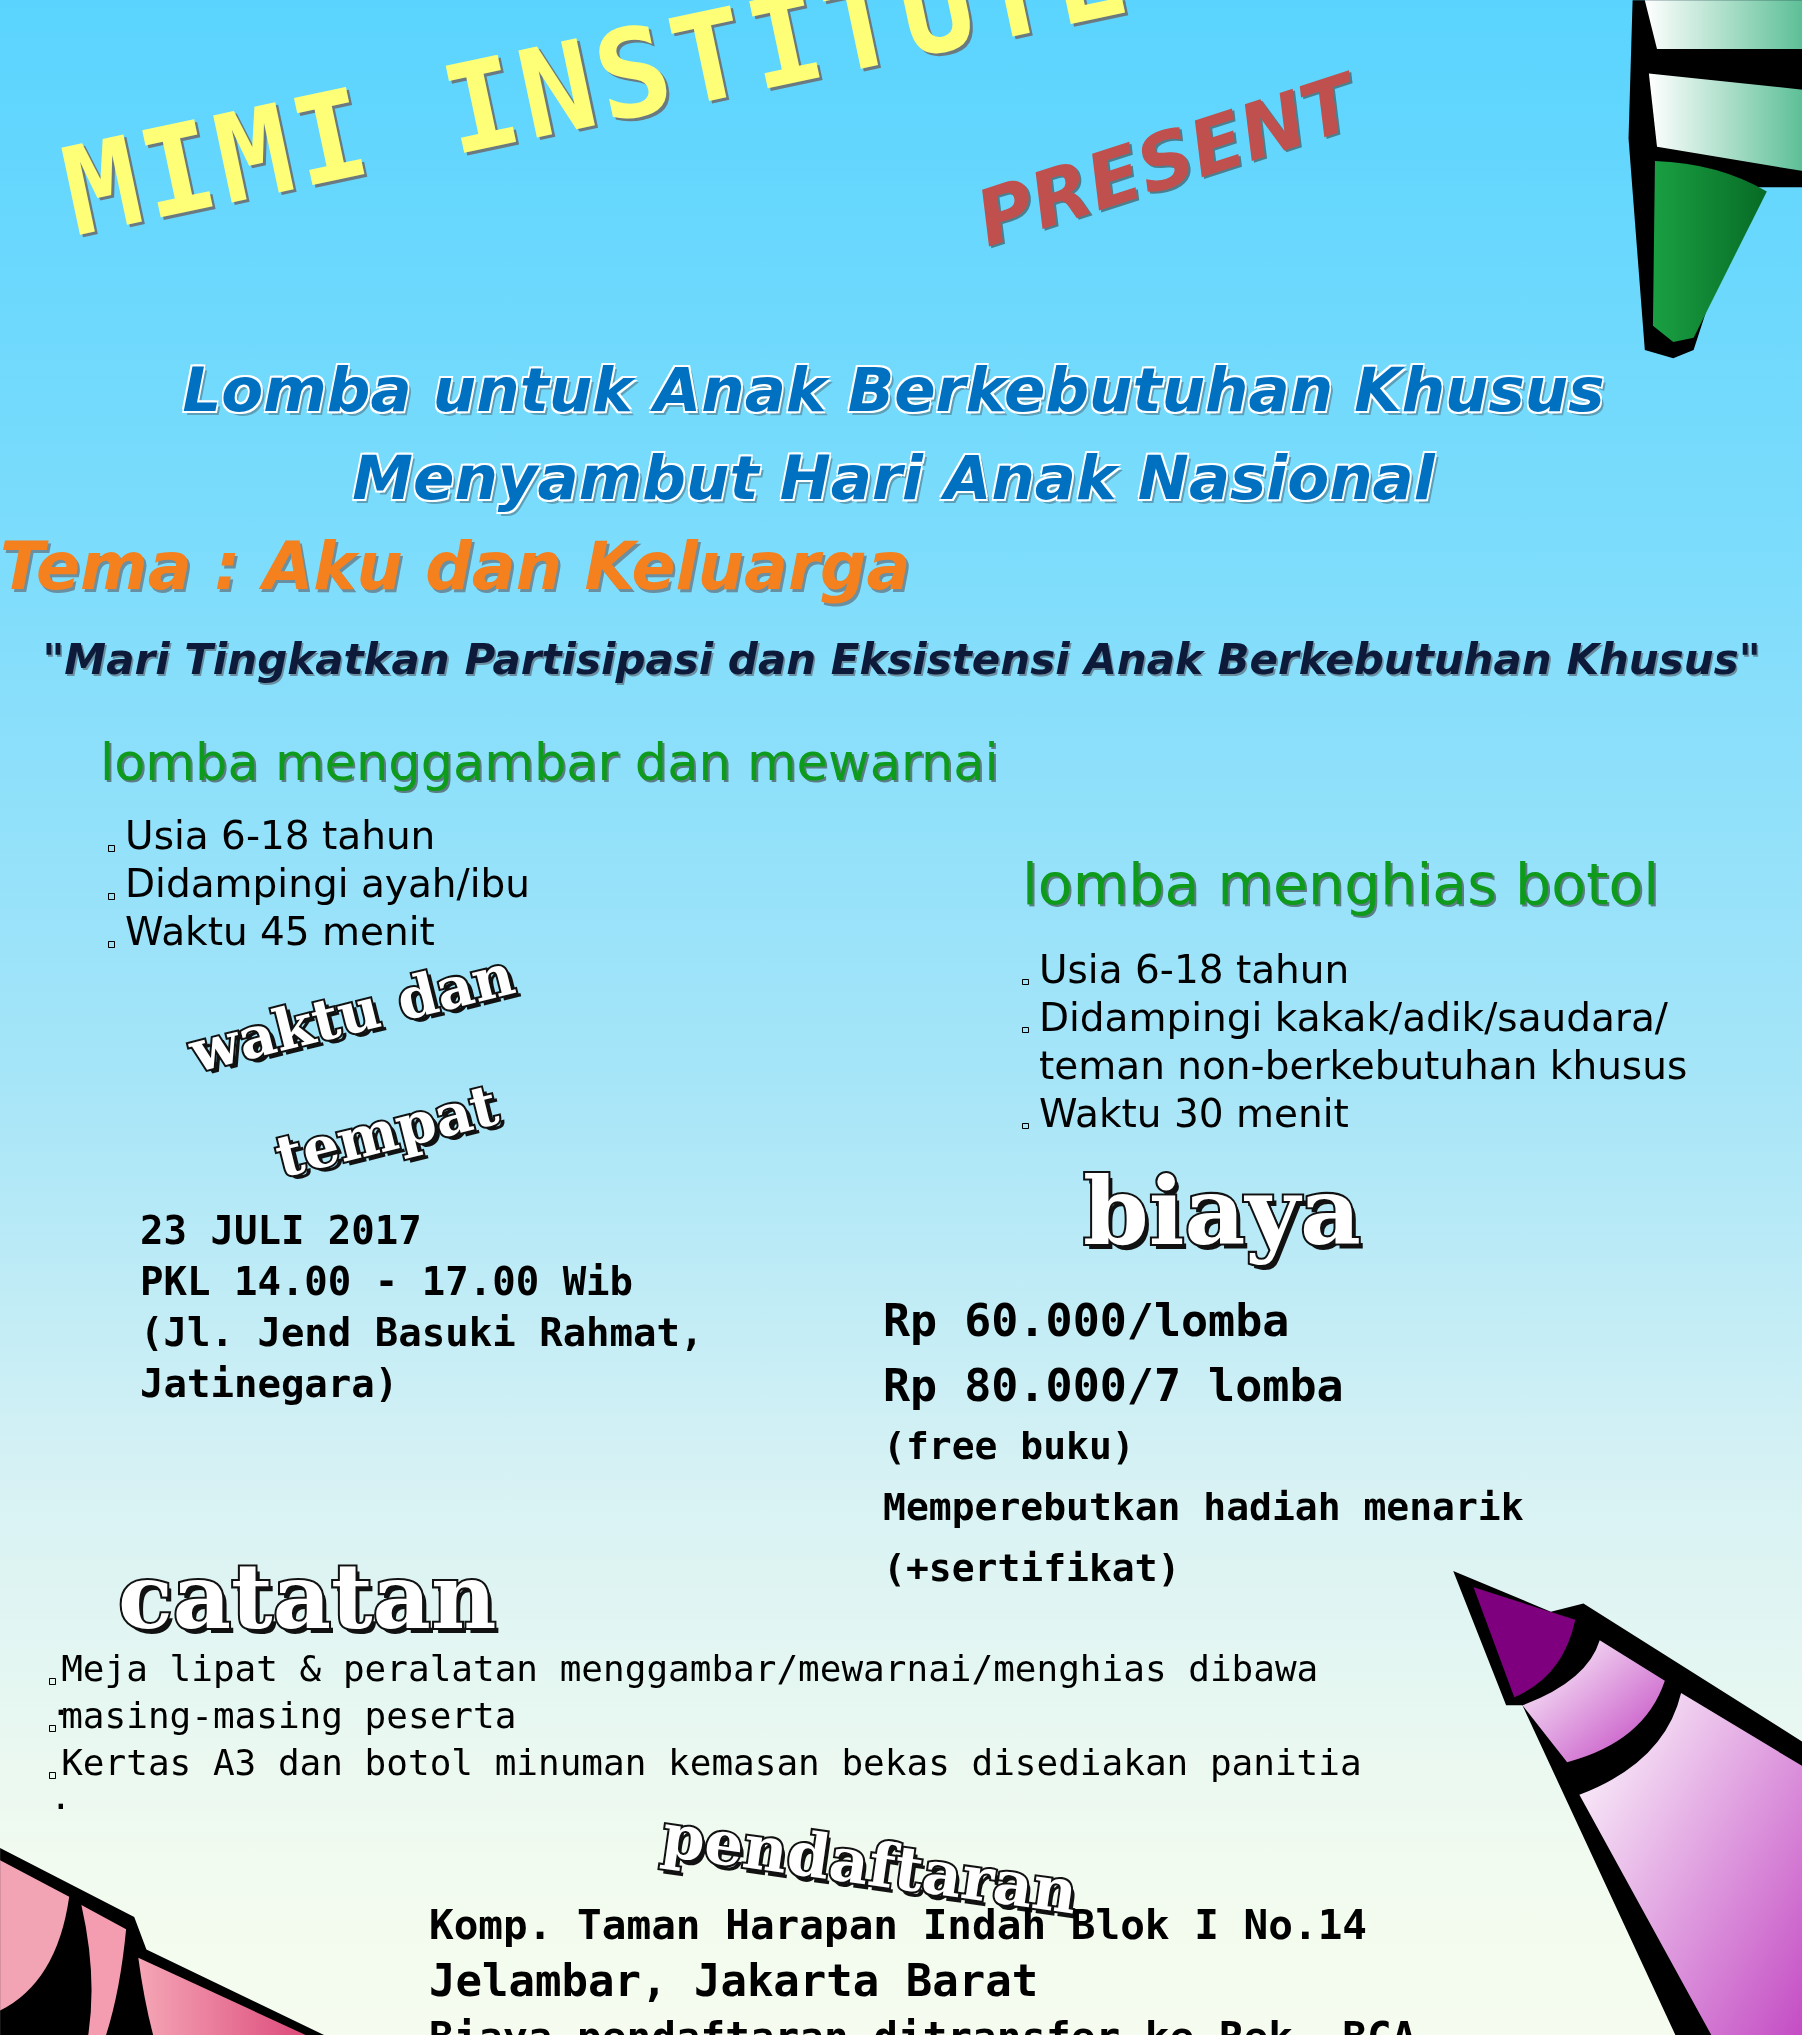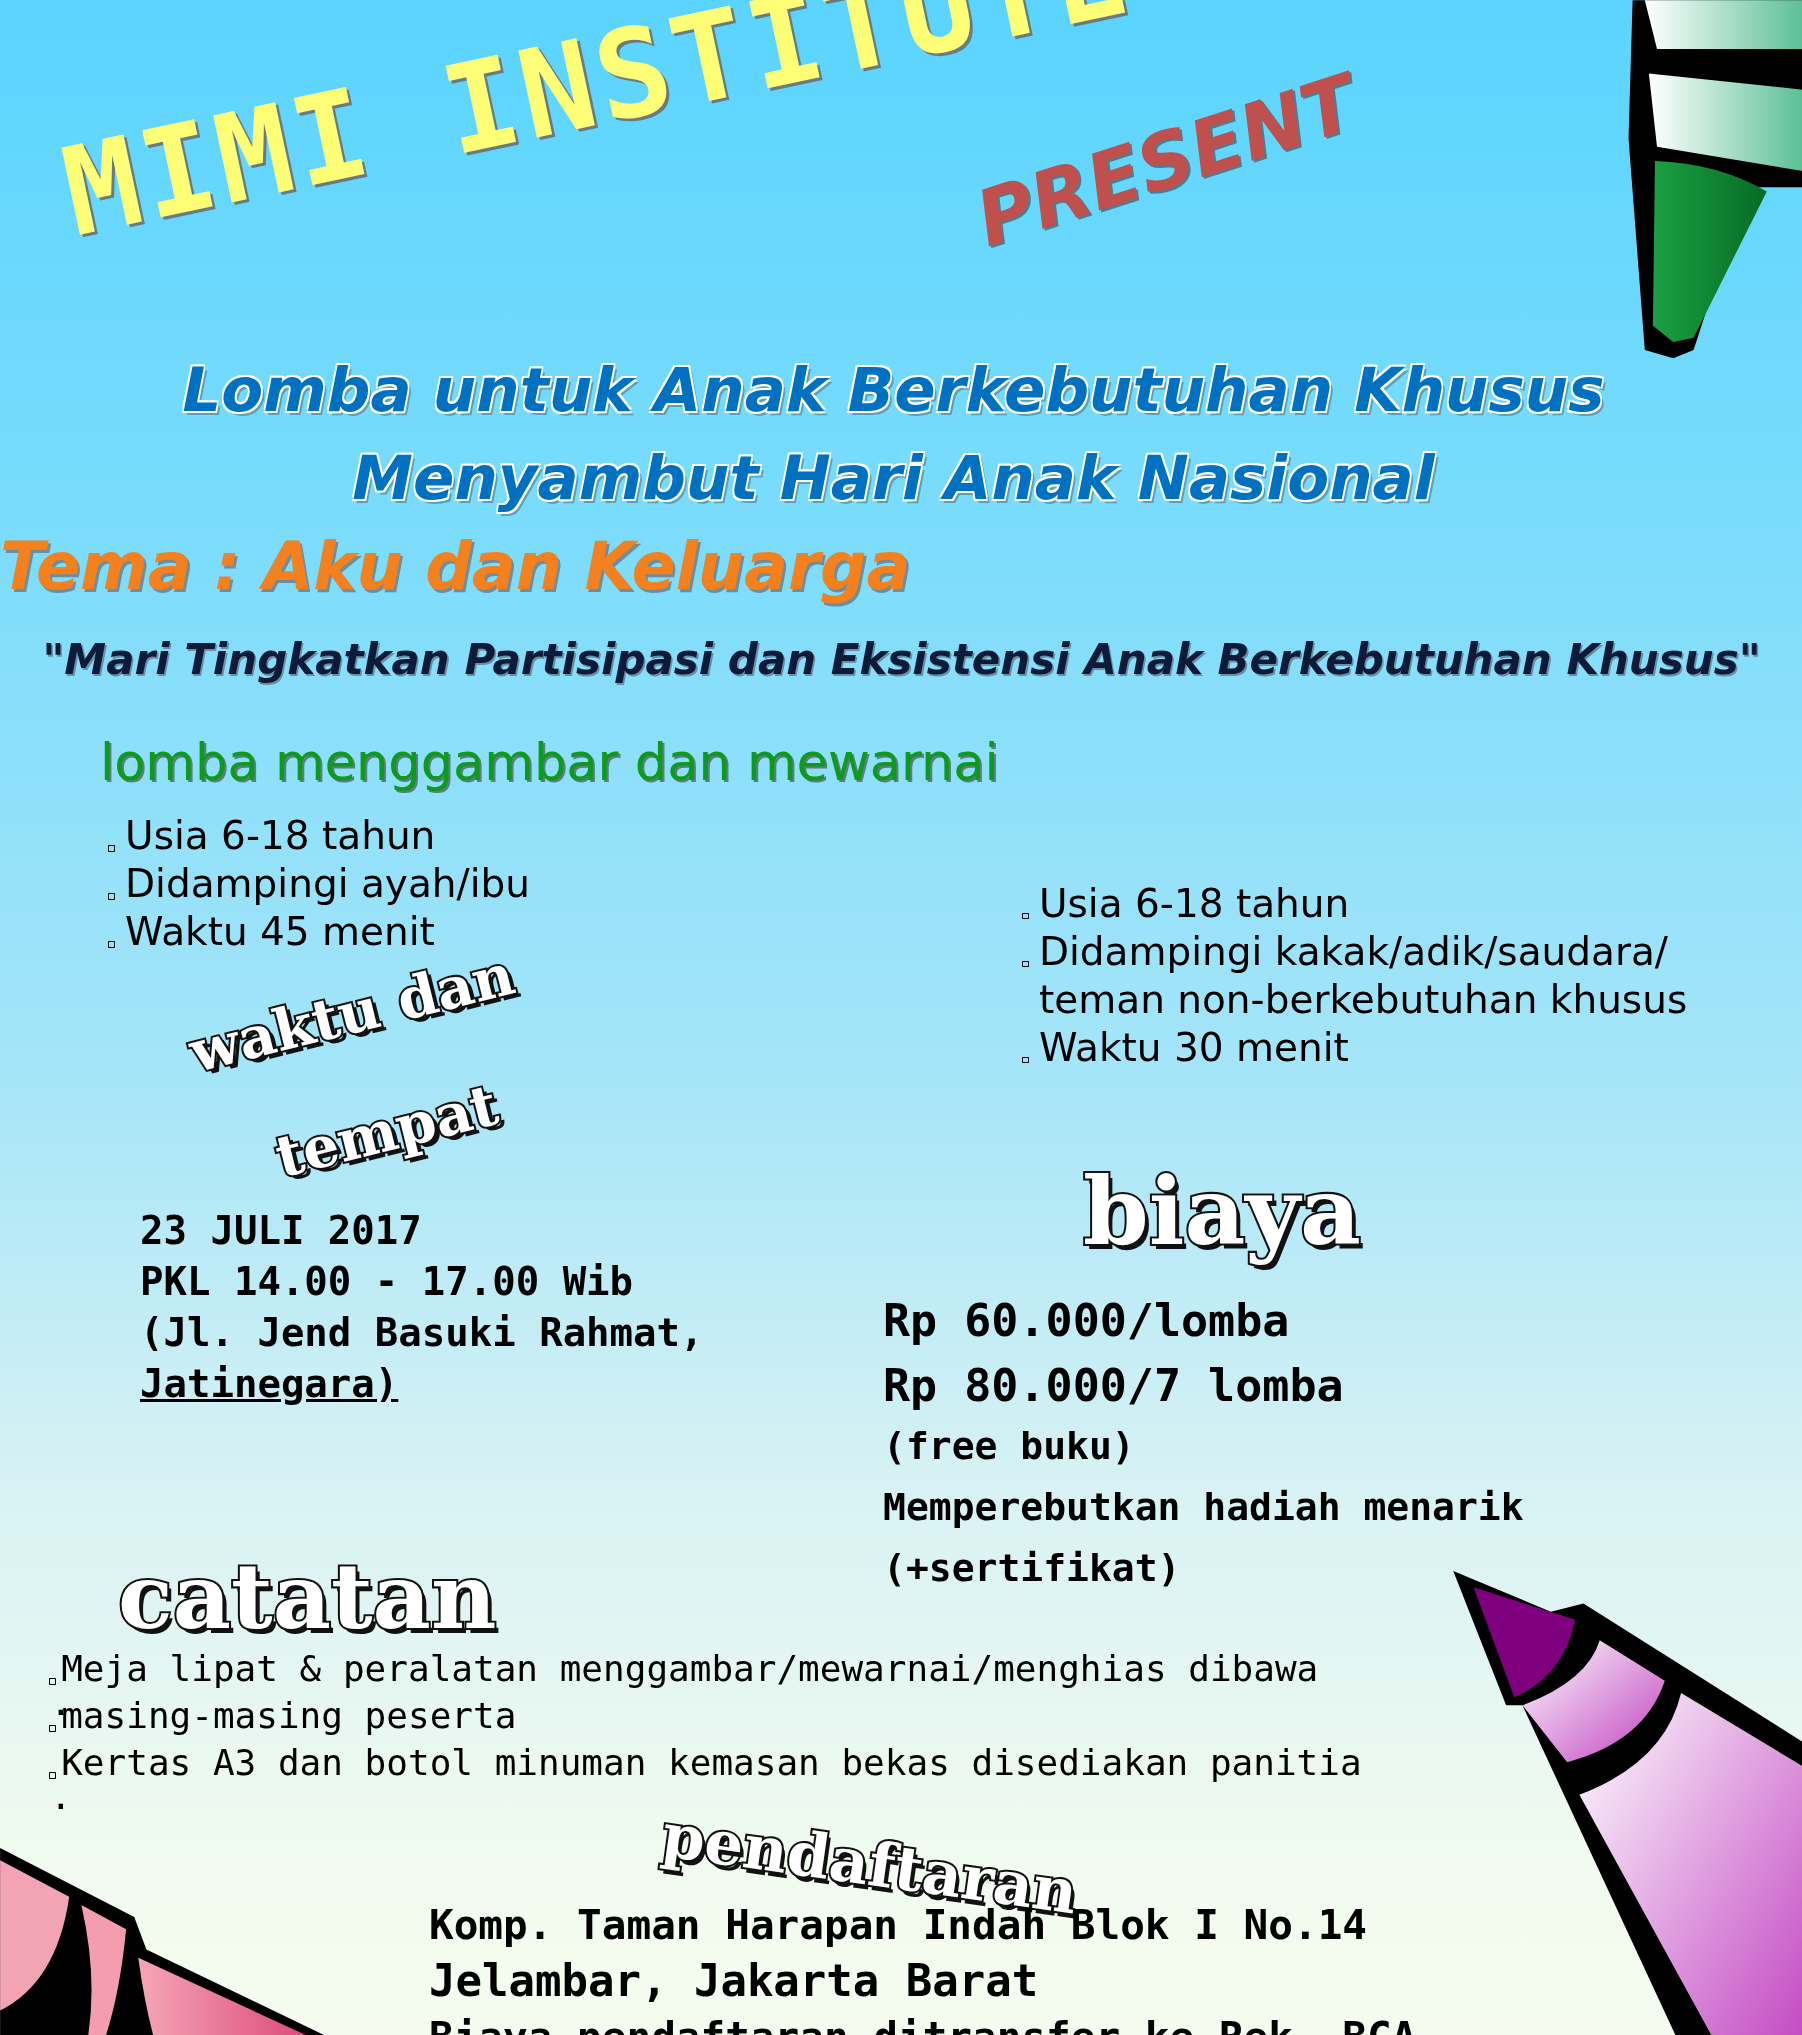--- a/index.html
+++ b/index.html
@@ -134,35 +134,36 @@
   <div class="abs" style="left:100px; top:733px;">
     <div class="section-green">lomba menggambar dan mewarnai</div>
     <ul class="bullets" style="margin-top:20.4px; margin-left:8.1px;">
       <li>Usia  6-18 tahun</li>
       <li>Didampingi ayah/ibu</li>
       <li>Waktu 45 menit</li>
     </ul>
   </div>
 
   <div class="abs" style="left:1022px; top:851px;">
+    <div class="section-green" style="font-size:57px;">lomba menghias botol</div>
     <ul class="bullets" style="margin-top:28.5px;">
       <li>Usia  6-18 tahun</li>
       <li>Didampingi kakak/adik/saudara/</li>
       <li class="cont">teman non-berkebutuhan khusus</li>
       <li>Waktu 30 menit</li>
     </ul>
   </div>
 
   <div class="abs bubble" style="left:199px; top:1018px; font-size:57px; transform:rotate(-14deg); transform-origin:left bottom;">waktu dan</div>
   <div class="abs bubble" style="left:285px; top:1123px; font-size:57px; transform:rotate(-14deg); transform-origin:left bottom;">tempat</div>
   <ul class="abs mono-lines" style="left:140px; top:1205px;">
     <li style="font-size:39px; line-height:51px;">23 JULI 2017</li>
     <li style="font-size:39px; line-height:51px;">PKL 14.00 - 17.00 Wib</li>
     <li style="font-size:39px; line-height:51px;">(Jl. Jend Basuki Rahmat,</li>
-    <li style="font-size:39px; line-height:51px;text-decoration:underline;">Jatinegara)</li>
+    <li style="font-size:39px; line-height:51px;">Jatinegara)</li>
   </ul>
 
   <div class="abs bubble" style="left:1083px; top:1156px; font-size:94px;">biaya</div>
   <ul class="abs mono-lines" style="left:883px; top:1286px;">
     <li style="font-size:45px; line-height:69px;">Rp 60.000/lomba</li>
     <li style="font-size:45px; line-height:61px;">Rp 80.000/7 lomba</li>
     <li style="font-size:38px; line-height:61px;">(free buku)</li>
     <li style="font-size:38px; line-height:61px;text-align:right;">Memperebutkan hadiah menarik</li>
     <li style="font-size:38px; line-height:61px;">(+sertifikat)</li>
   </ul>

